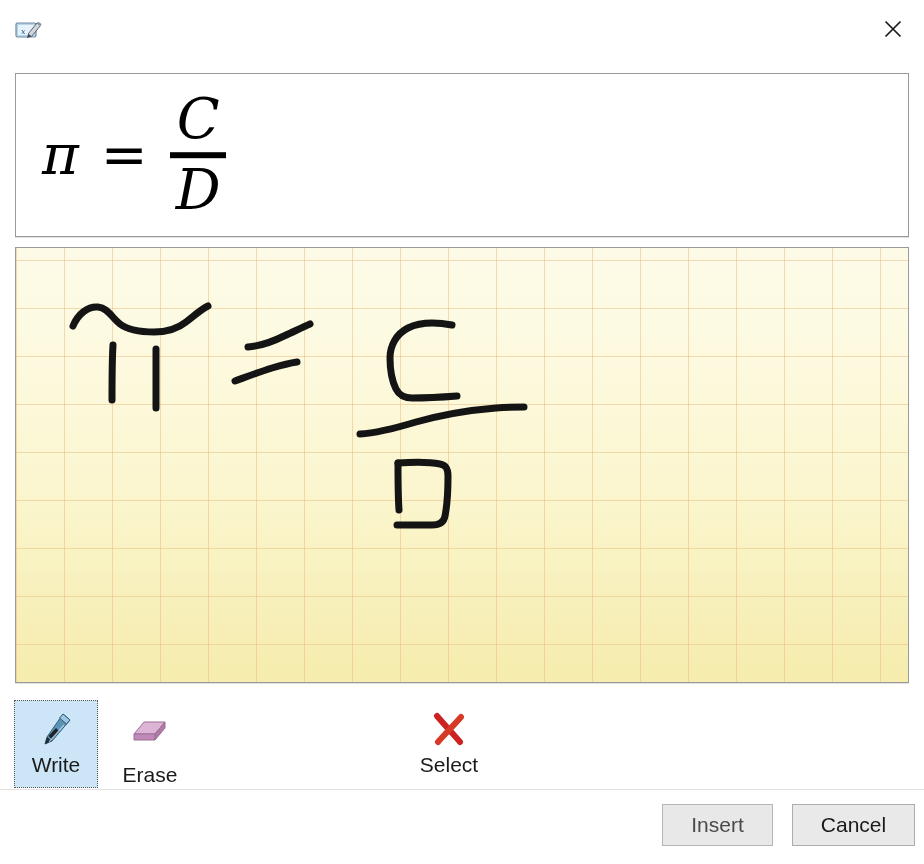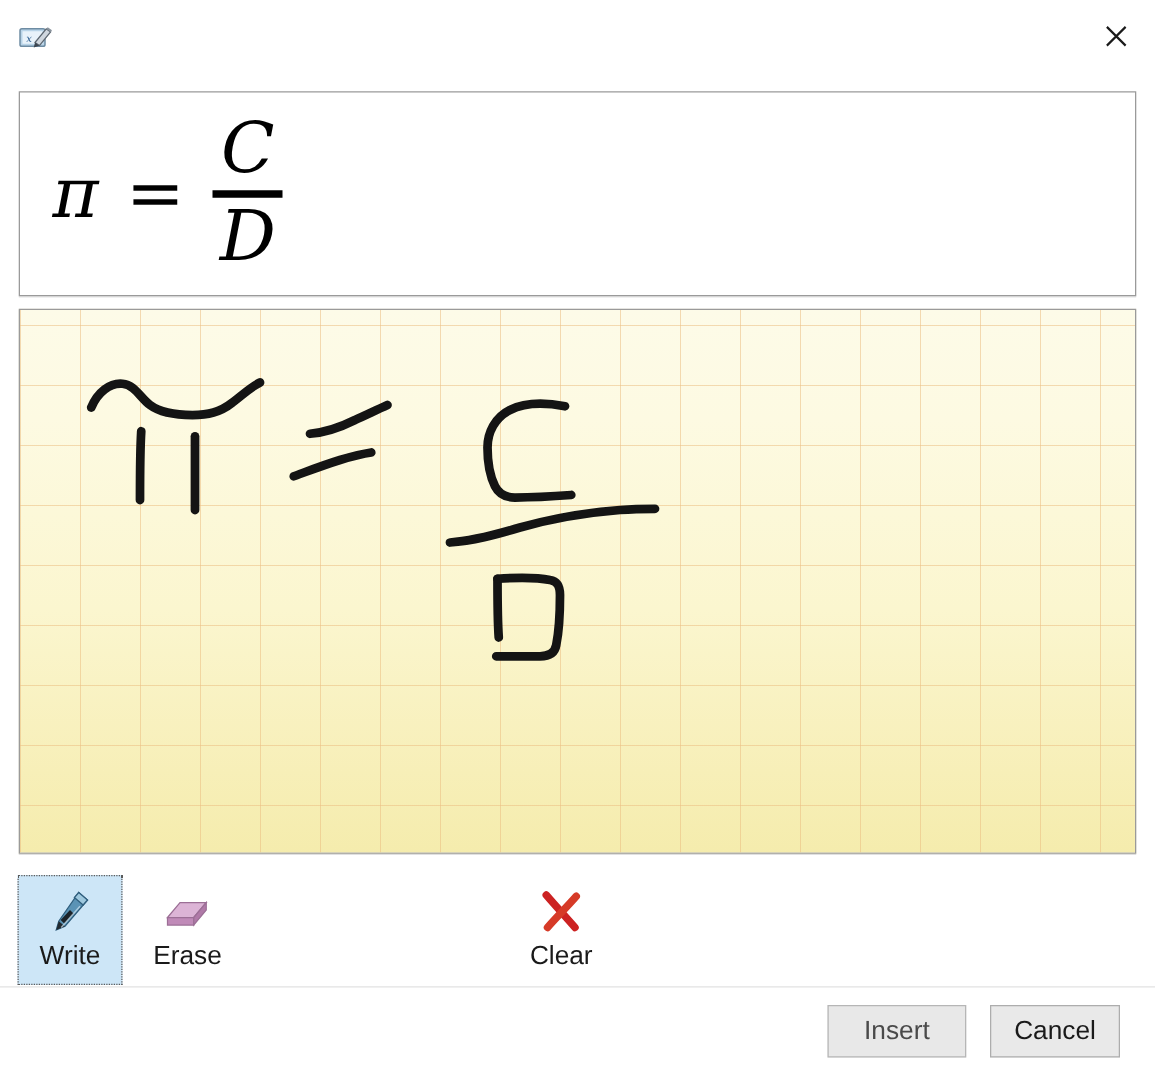--- a/index.html
+++ b/index.html
@@ -176,21 +176,21 @@
     margin-bottom: 2px;
   }
   .tool-label {
     font-size: 21px;
     color: #1a1a1a;
     font-family: "Liberation Sans", sans-serif;
     white-space: nowrap;
     line-height: 1.1;
   }
   #tool-write  { left: 0px;   width: 84px; }
-  #tool-erase  { left: 92px;  width: 88px; }
+  #tool-erase  { left: 92px;  width: 88px; justify-content: space-between; }
   #tool-select { left: 182px; width: 204px; }
   #tool-clear  { left: 396px; width: 78px; }
 
   
   .footer {
     position: absolute;
     left: 0; bottom: 0;
     width: 924px;
     height: 74px;
     background: #ffffff;
@@ -213,21 +213,21 @@
   }
   #btn-insert {
     left: 662px;
     width: 111px;
     color: #4a4a4a;
     background: #e8e8e8;
     border-color: #b6b6b6;
   }
   #btn-cancel {
     left: 792px;
-    width: 104px;
+    width: 123px;
   }
 </style>
 </head>
 <body>
 
 <div id="app">
 
   <div class="titlebar">
     <span class="title-icon">
       <svg width="28" height="24" viewBox="0 0 28 24">
@@ -310,21 +310,21 @@
     </button>
 
 
     <button class="tool" id="tool-clear">
       <span class="tool-icon">
         <svg width="40" height="40" viewBox="0 0 40 40">
           <path d="M8 7 C 14 14, 24 25, 31 33" stroke="#cc2222" stroke-width="6" stroke-linecap="round" fill="none"></path>
           <path d="M32 8 C 26 15, 15 26, 9 33" stroke="#d63a27" stroke-width="6" stroke-linecap="round" fill="none"></path>
         </svg>
       </span>
-      <span class="tool-label">Clear</span>
+      <span class="tool-label">Select</span>
     </button>
   </div>
 
   <div class="footer">
     <button class="cmd-button" id="btn-insert">Insert</button>
     <button class="cmd-button" id="btn-cancel">Cancel</button>
   </div>
 
 </div>
 

